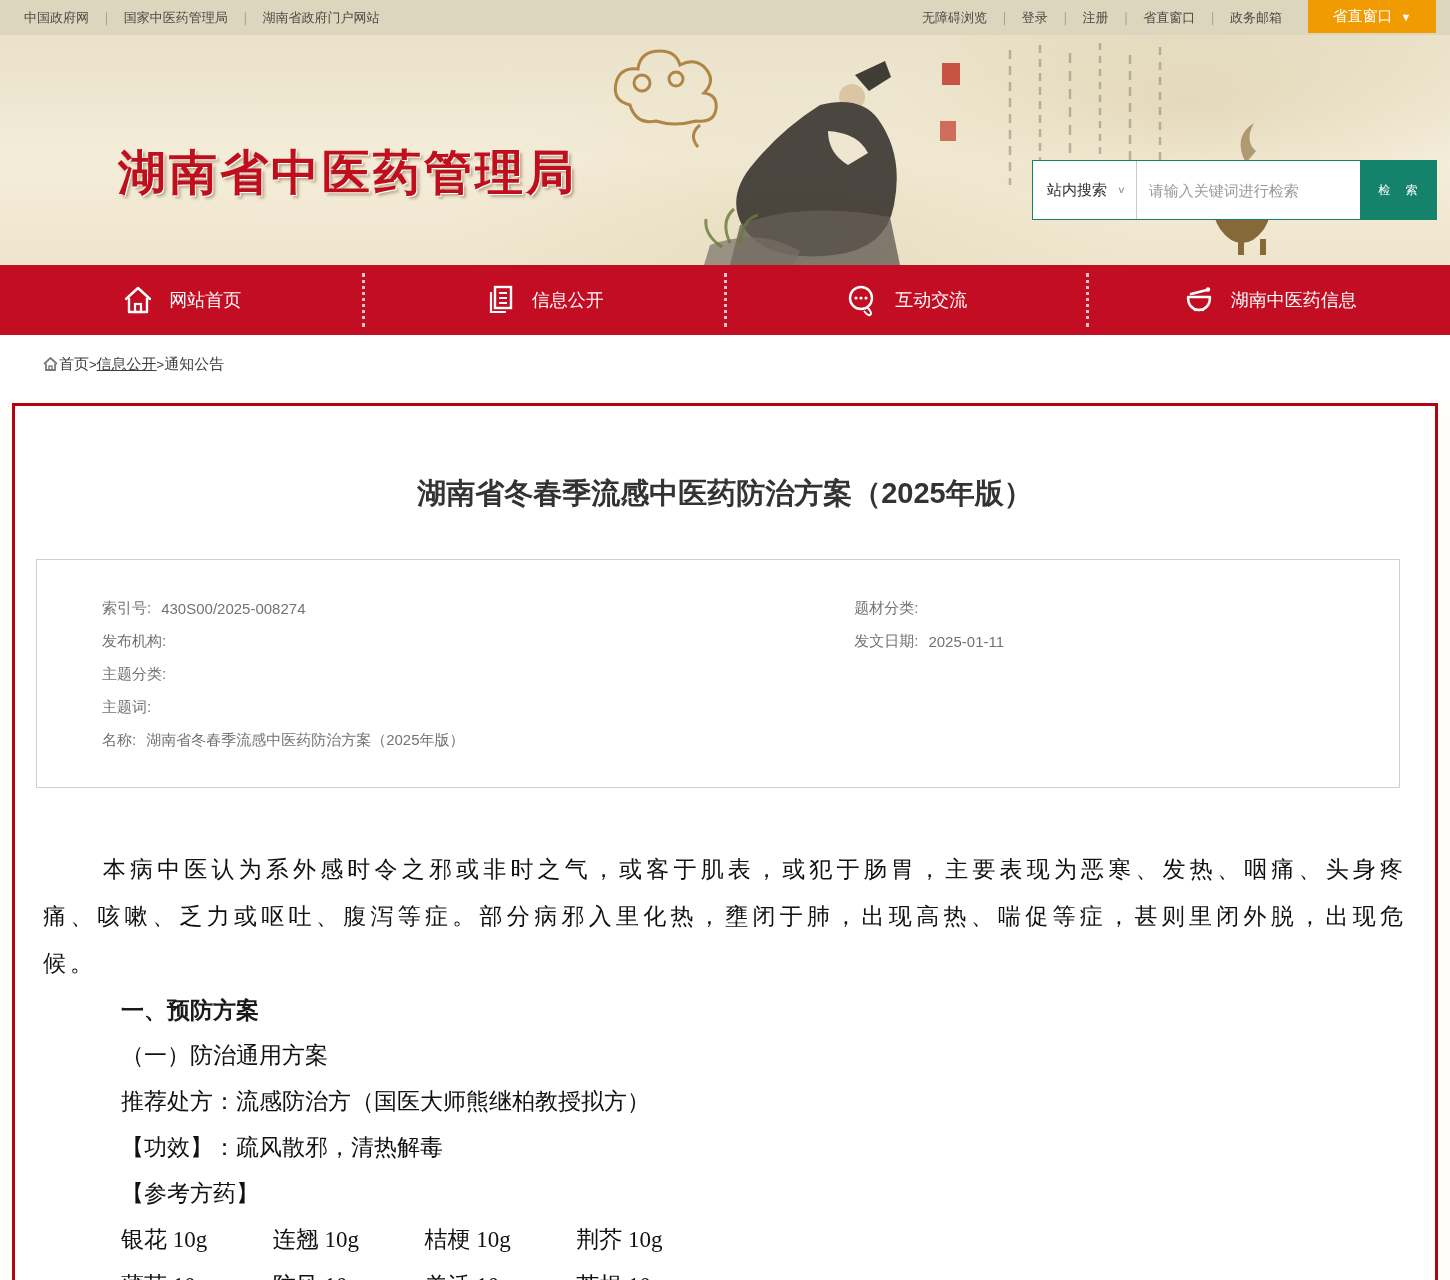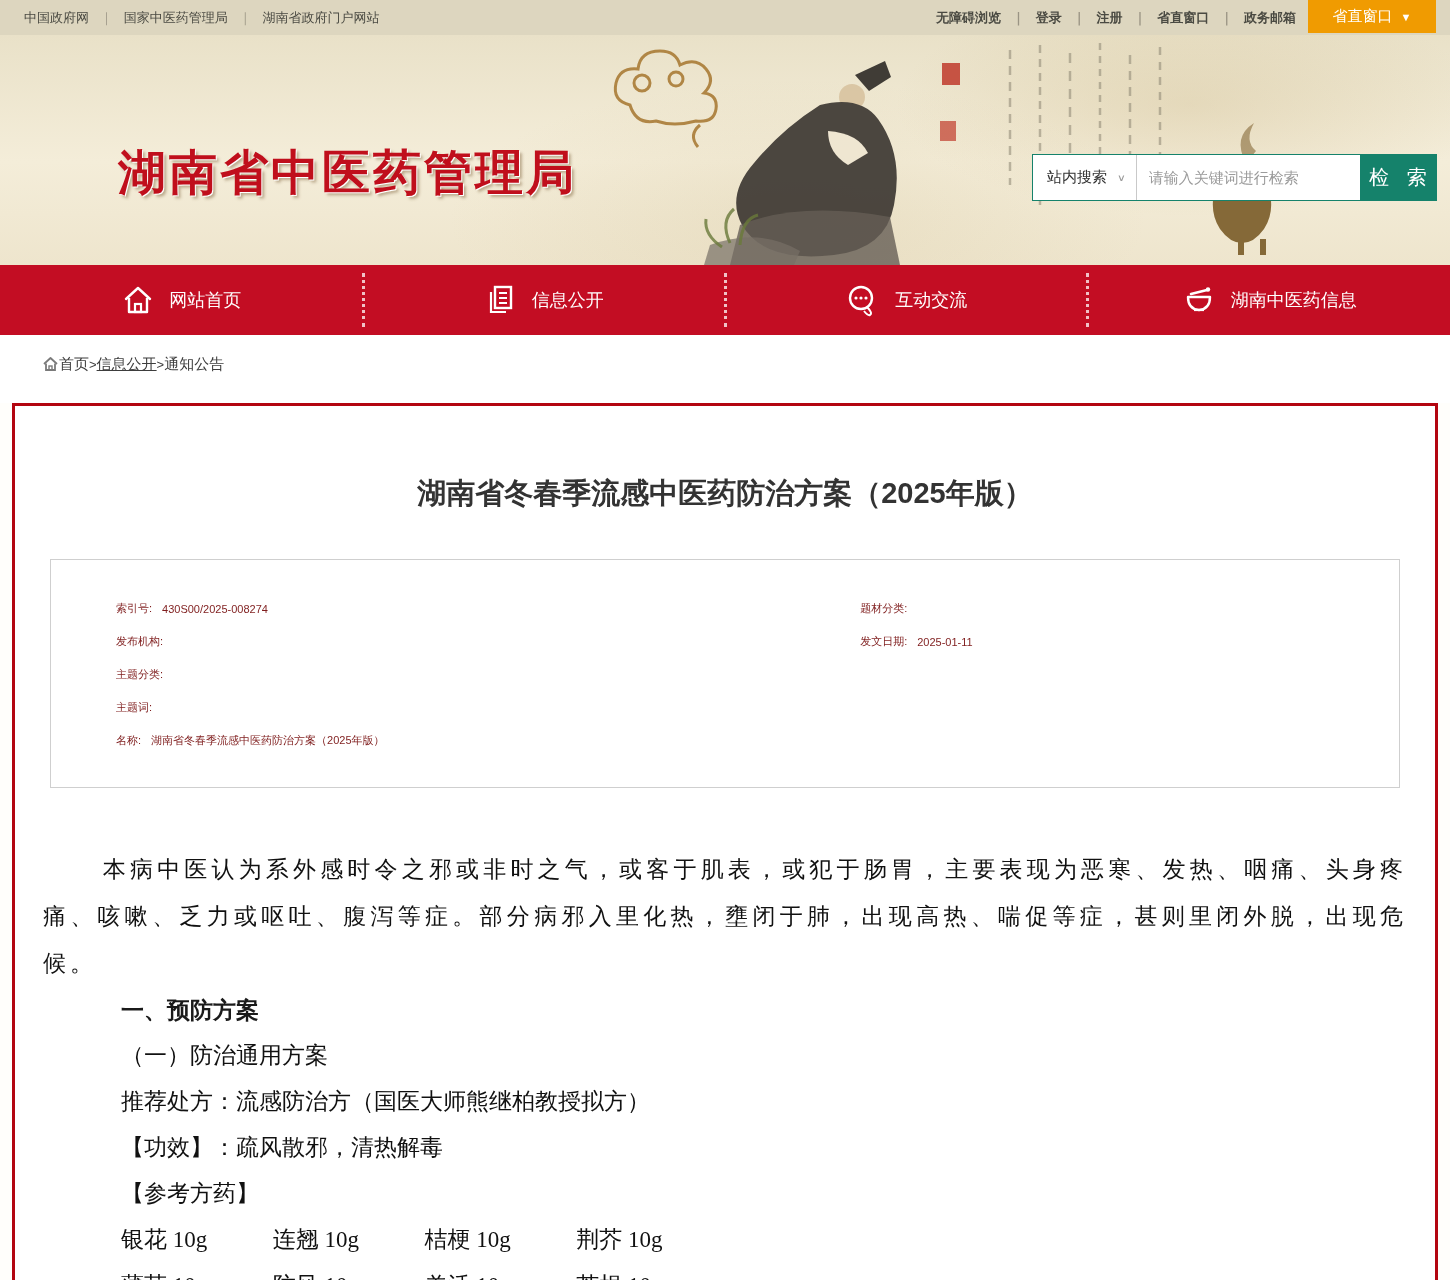--- a/index.html
+++ b/index.html
@@ -3,51 +3,51 @@
 <meta charset="utf-8">
 <style>
   * { margin:0; padding:0; box-sizing:border-box; }
   html,body { width:1450px; height:1280px; overflow:hidden; background:#ffffff;
               font-family:"Liberation Sans", sans-serif; }
 
   
   .topbar { position:relative; width:1450px; height:35px; background:#ddd6bf;
             display:flex; align-items:center; font-size:13px; color:#4a4a42; }
   .topbar .left { margin-left:20px; display:flex; align-items:center; }
-  .topbar .right { position:absolute; right:150px; top:0; height:35px; display:flex; align-items:center;font-weight:bold; }
+  .topbar .right { position:absolute; right:164px; top:0; height:35px; display:flex; align-items:center; }
   .toplink { color:#4a4a42; text-decoration:none; cursor:pointer; padding:0 4px; }
   .tsep { color:#9a9484; margin:0 7px; }
   .win-btn { position:absolute; right:14px; top:0; width:128px; height:33px; background:#f09b01;
              color:#fff; font-size:15px; display:flex; align-items:center; justify-content:center;
              gap:8px; cursor:pointer; }
   .win-btn .arr { font-size:11px; }
 
   
   .banner { position:relative; width:1450px; height:230px; overflow:hidden;
             background:
               radial-gradient(420px 160px at 82% 30%, rgba(197,173,120,.25), rgba(0,0,0,0) 70%),
               radial-gradient(500px 200px at 55% 80%, rgba(200,180,130,.18), rgba(0,0,0,0) 70%),
               linear-gradient(180deg,#e9e1c8 0%, #f4edd9 55%, #eee5cd 100%); }
   .site-logo { position:absolute; left:118px; top:106px; font-size:48px; font-weight:bold;
                color:#c00f1c; letter-spacing:3px;
                text-shadow:1px 1px 0 #fff, 3px 3px 3px rgba(120,90,50,.45); }
   .painting { position:absolute; right:0; top:0; width:860px; height:230px; }
 
   
-  .search-box { position:absolute; left:1032px; top:119px; width:405px; height:47px;
+  .search-box { position:absolute; left:1032px; top:125px; width:405px; height:60px;
                 display:flex; border:1px solid #15826b; background:#fff; }
   .search-scope { width:108px; height:100%; display:flex; align-items:center; justify-content:space-between;
                   padding:0 10px 0 14px; border-right:1px solid #c9c9c9; cursor:pointer;
                   font-size:15px; color:#333; background:#fff; }
   .search-scope .chev { color:#9a9a9a; font-size:12px; transform:scaleY(.8); }
   .search-input { flex:1; border:none; outline:none; font-size:15px; color:#4d7c0f; padding:0 12px;
                   font-family:"Liberation Sans", sans-serif; }
   .search-input::placeholder { color:#9b9b9b; }
   .search-btn { width:80px; height:100%; background:#15826b; color:#fff; border:none;
-                font-size:20px; letter-spacing:6px; cursor:pointer; padding-left:6px; }
+                font-size:12px; letter-spacing:6px; cursor:pointer; padding-left:6px; }
 
   
   .nav { position:relative; width:1450px; height:70px; background:#c30d23; display:flex; }
   .nav-item { flex:1; display:flex; align-items:center; justify-content:center; gap:14px;
               color:#fff; font-size:18px; cursor:pointer; position:relative; }
   .nav-item svg { display:block; }
   .nav-sep { position:absolute; top:8px; height:54px; width:0;
              border-left:3px dotted rgba(255,255,255,.75); }
 
   
@@ -57,22 +57,22 @@
   .crumb { color:#3d3d3d; text-decoration:none; cursor:pointer; }
   .crumb.linked { text-decoration:underline; }
   .crumb-sep { color:#3d3d3d; font-size:13px; }
 
   
   .page-wrap { width:1450px; background:#fffefb; }
   .content-box { margin:10px 12px 0 12px; border:3px solid #b30510; background:#fff;
                  min-height:900px; position:relative; padding-bottom:40px; }
   .doc-title { margin-top:68px; text-align:center; font-size:29px; font-weight:bold; color:#333; }
 
-  .meta-box { margin:45px 35px 0 35px; border:1px solid #cfcfcf; padding:32px 0 30px 65px;
-              display:flex; font-size:11px; color:#7f1d1d; }
+  .meta-box { margin:45px 35px 0 21px; border:1px solid #cfcfcf; padding:32px 0 30px 65px;
+              display:flex; font-size:15px; color:#737373; }
   .meta-col-left  { width:58%; }
   .meta-col-right { width:42%; }
   .meta-row { height:33px; display:flex; align-items:center; }
   .meta-label { margin-right:10px; }
   .meta-value { }
 
   .article-body { margin:58px 28px 0 28px; font-family:"Liberation Serif","DejaVu Serif",serif;
                   color:#111; font-size:23px; line-height:47px; }
   .para { text-align:justify; text-indent:2.6em; letter-spacing:4px; }
   .blk { margin-left:78px; line-height:46px; }

